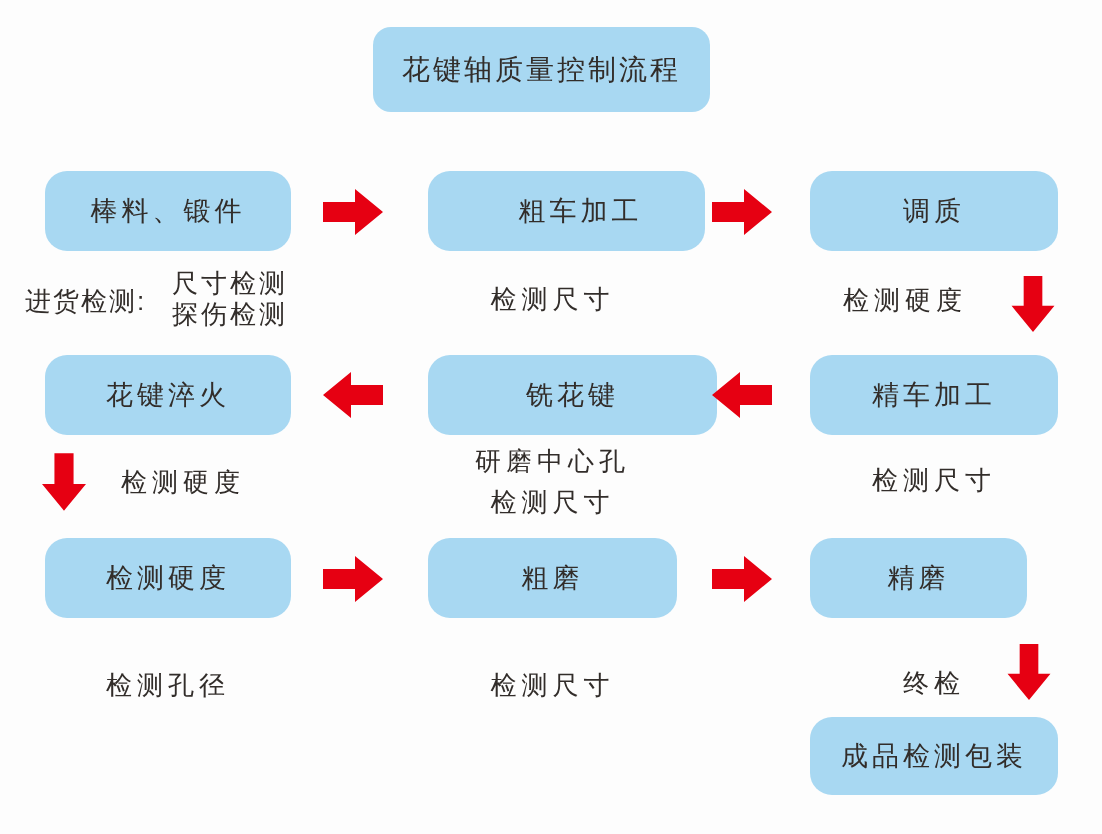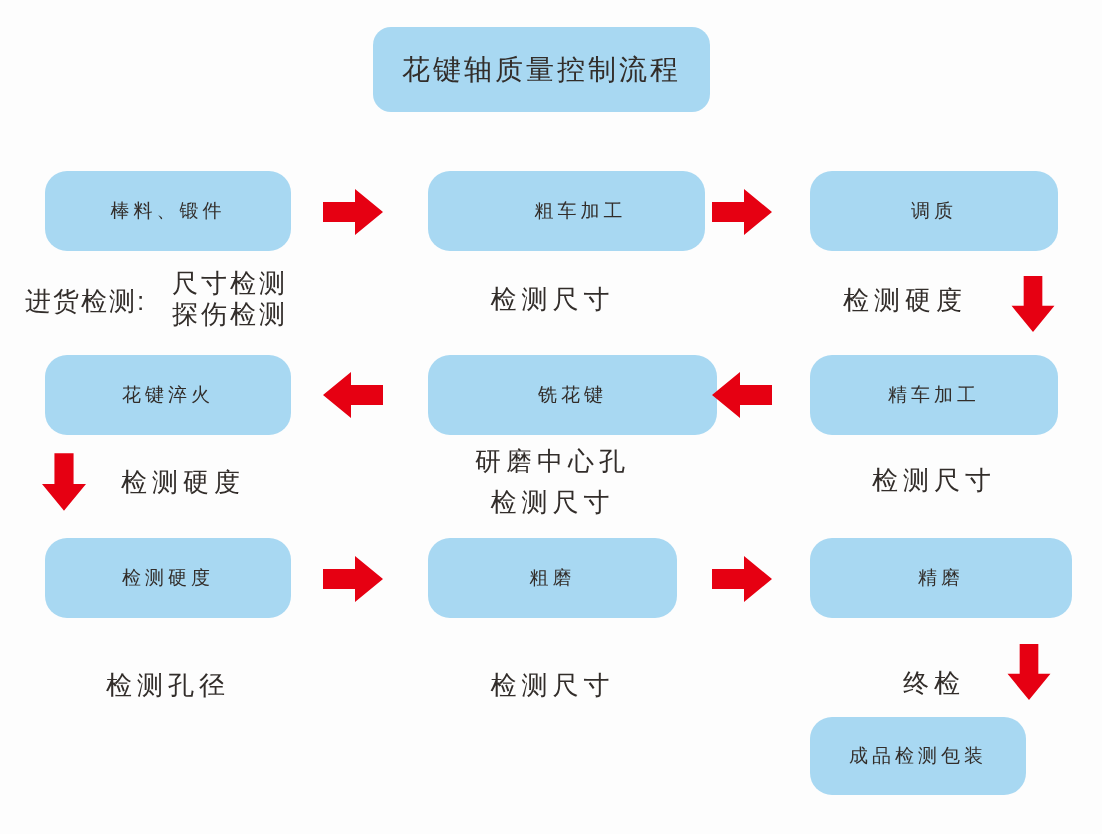--- a/index.html
+++ b/index.html
@@ -15,21 +15,21 @@
     background:#fdfdfd;
     overflow:hidden;
   }
   .box{
     position:absolute;
     background:#a8d8f2;
     border-radius:22px;
     display:flex;
     align-items:center;
     justify-content:center;
-    font-size:19px;
+    font-size:27px;
     letter-spacing:4px;
     color:#322d2a;
     height:80px;
   }
   .title-box{
     border-radius:18px;
     font-size:28px;
     letter-spacing:3px;
     height:85px;
     text-align:right;
@@ -107,21 +107,21 @@
   </span>
   <div class="note center" style="left:60px;width:246px;top:465px;">检测硬度</div>
   <div class="note center" style="left:428px;width:249px;top:441px;line-height:41px;">
     <div>研磨中心孔</div>
     <div>检测尺寸</div>
   </div>
   <div class="note center" style="left:810px;width:248px;top:463px;">检测尺寸</div>
 
   <div class="box" style="left:45px;top:538px;width:246px;">检测硬度</div>
   <div class="box" style="left:428px;top:538px;width:249px;">粗磨</div>
-  <div class="box" style="left:810px;top:538px;width:262px;">精磨</div>
+  <div class="box" style="left:810px;top:538px;width:217px;">精磨</div>
 
   <span class="arrow" style="left:323px;top:556px;">
     <svg width="60" height="46" viewBox="0 0 60 46">
         <polygon points="0,13 32,13 32,0 60,23 32,46 32,33 0,33" fill="#e60012"></polygon>
       </svg>
   </span>
   <span class="arrow" style="left:712px;top:556px;">
     <svg width="60" height="46" viewBox="0 0 60 46">
         <polygon points="0,13 32,13 32,0 60,23 32,46 32,33 0,33" fill="#e60012"></polygon>
       </svg>
@@ -129,15 +129,15 @@
 
   <div class="note center" style="left:45px;width:246px;top:668px;">检测孔径</div>
   <div class="note center" style="left:428px;width:249px;top:668px;">检测尺寸</div>
   <div class="note center" style="left:810px;width:248px;top:666px;">终检</div>
   <span class="arrow" style="left:1007px;top:644px;">
     <svg width="44" height="56" viewBox="0 0 46 60">
         <polygon points="13,0 33,0 33,32 46,32 23,60 0,32 13,32" fill="#e60012"></polygon>
       </svg>
   </span>
 
-  <div class="box" style="left:810px;top:717px;width:216px;height:78px;">成品检测包装</div>
+  <div class="box" style="left:810px;top:717px;width:248px;height:78px;">成品检测包装</div>
 
 </div>
 
 </body></html>

